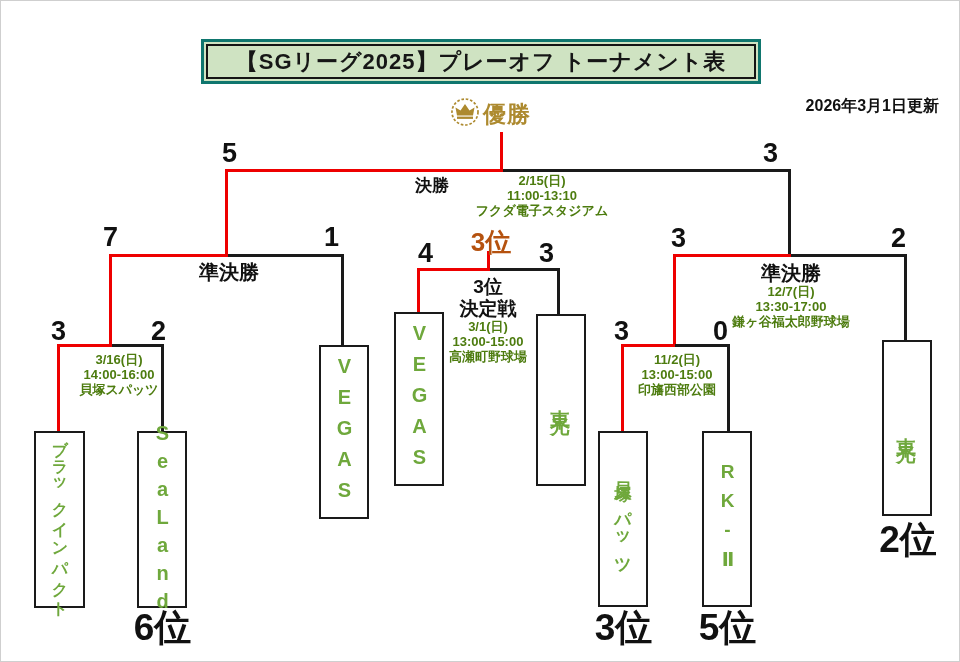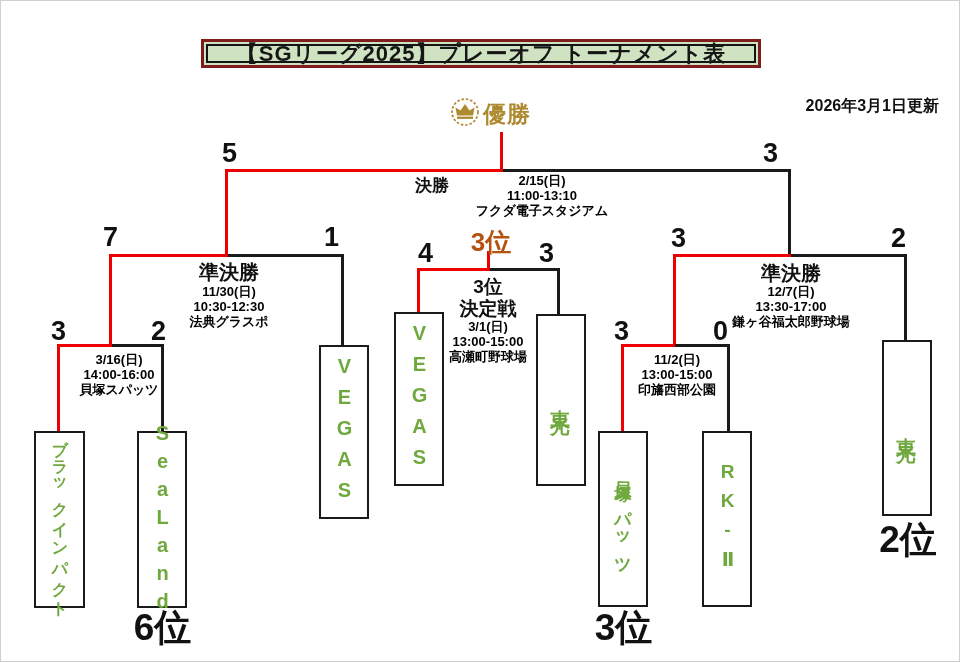--- a/index.html
+++ b/index.html
@@ -1,22 +1,22 @@
 <!DOCTYPE html>
 <html><head>
 <meta charset="utf-8">
 <style>
   html,body{margin:0;padding:0;background:#ffffff;}
   body{font-family:"Liberation Sans","DejaVu Sans",sans-serif;}
   #stage{position:relative;width:960px;height:662px;background:#ffffff;overflow:hidden;
          box-sizing:border-box;border:1px solid #cfcfcf;}
 
   
-  #title-banner{position:absolute;left:200px;top:38px;width:560px;height:29px;
-    background:#CFE3C2;border:3px solid #7f1d1d;box-sizing:border-box;padding:2px;}
+  #title-banner{position:absolute;left:200px;top:38px;width:560px;height:45px;
+    background:#CFE3C2;border:3px solid #0f766e;box-sizing:border-box;padding:2px;}
   #title-inner{width:100%;height:100%;box-sizing:border-box;border:2px solid #141414;
     display:flex;align-items:center;justify-content:center;
     font-size:22px;font-weight:bold;color:#161616;letter-spacing:1px;white-space:nowrap;}
 
   #updated{position:absolute;left:766px;top:95px;width:172px;text-align:right;
     font-size:16px;font-weight:bold;color:#111;}
 
   
   #champion{position:absolute;left:449px;top:96px;display:flex;align-items:center;gap:3px;}
   #champion-label{font-size:23px;font-weight:bold;color:#AD8A2F;letter-spacing:1px;}
@@ -64,21 +64,21 @@
   
   .stage-label{position:absolute;font-weight:bold;color:#111;text-align:center;}
   #lbl-final{left:414px;top:173px;font-size:17px;}
   #lbl-sfl{left:178px;top:258px;width:100px;font-size:20px;}
   #lbl-sfr{left:740px;top:259px;width:100px;font-size:20px;}
   #lbl-3p-result{left:455px;top:224px;width:70px;font-size:26px;color:#B5520F;}
   #lbl-3p-match{left:437px;top:275px;width:100px;font-size:19px;line-height:22px;}
   #lbl-3p-match span{display:block;}
 
   
-  .minfo{position:absolute;color:#000000;font-weight:bold;font-size:13px;line-height:15px;text-align:center;}
+  .minfo{position:absolute;color:#4d7c0f;font-weight:bold;font-size:13px;line-height:15px;text-align:center;}
   .minfo span{display:block;}
   #info-final{left:461px;top:172px;width:160px;}
   #info-sfl{left:148px;top:283px;width:160px;}
   #info-sfr{left:710px;top:283px;width:160px;}
   #info-qfl{left:38px;top:351px;width:160px;}
   #info-qfr{left:596px;top:351px;width:160px;}
   #info-3p{left:407px;top:318px;width:160px;}
 
   
   .team-box{position:absolute;background:#fff;border:2px solid #1A1A1A;box-sizing:border-box;
@@ -178,25 +178,20 @@
   <div class="stage-label" id="lbl-3p-match">
     <span>3位</span>
     <span>決定戦</span>
   </div>
 
   <div class="minfo" id="info-final">
     <span>2/15(日)</span>
     <span>11:00-13:10</span>
     <span>フクダ電子スタジアム</span>
   </div>
-  <div class="minfo" id="info-sfl">
-    <span>11/30(日)</span>
-    <span>10:30-12:30</span>
-    <span>法典グラスポ</span>
-  </div>
   <div class="minfo" id="info-sfr">
     <span>12/7(日)</span>
     <span>13:30-17:00</span>
     <span>鎌ヶ谷福太郎野球場</span>
   </div>
   <div class="minfo" id="info-qfl">
     <span>3/16(日)</span>
     <span>14:00-16:00</span>
     <span>貝塚スパッツ</span>
   </div>
@@ -231,15 +226,16 @@
   </div>
   <div class="team-box" id="box-rk2">
     <span class="team-name">RK-Ⅱ</span>
   </div>
   <div class="team-box" id="box-toko2">
     <span class="team-name">東光</span>
   </div>
 
   <div class="rank" id="rank-6">6位</div>
   <div class="rank" id="rank-3">3位</div>
+  <div class="rank" id="rank-5">5位</div>
   <div class="rank" id="rank-2">2位</div>
 
 </div>
 
 </body></html>

